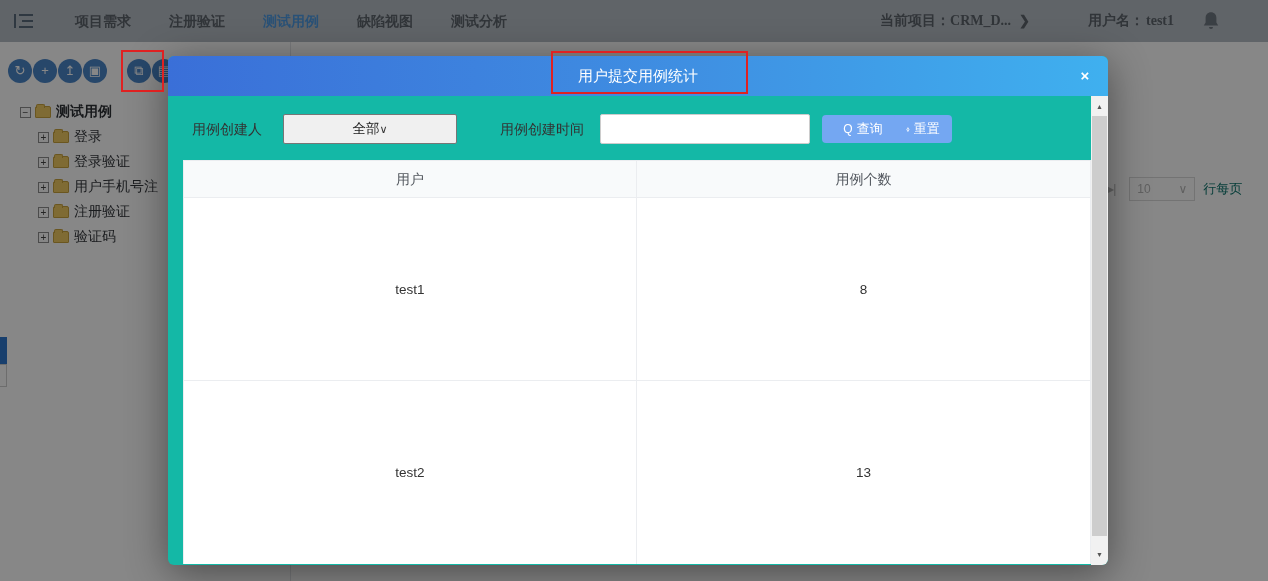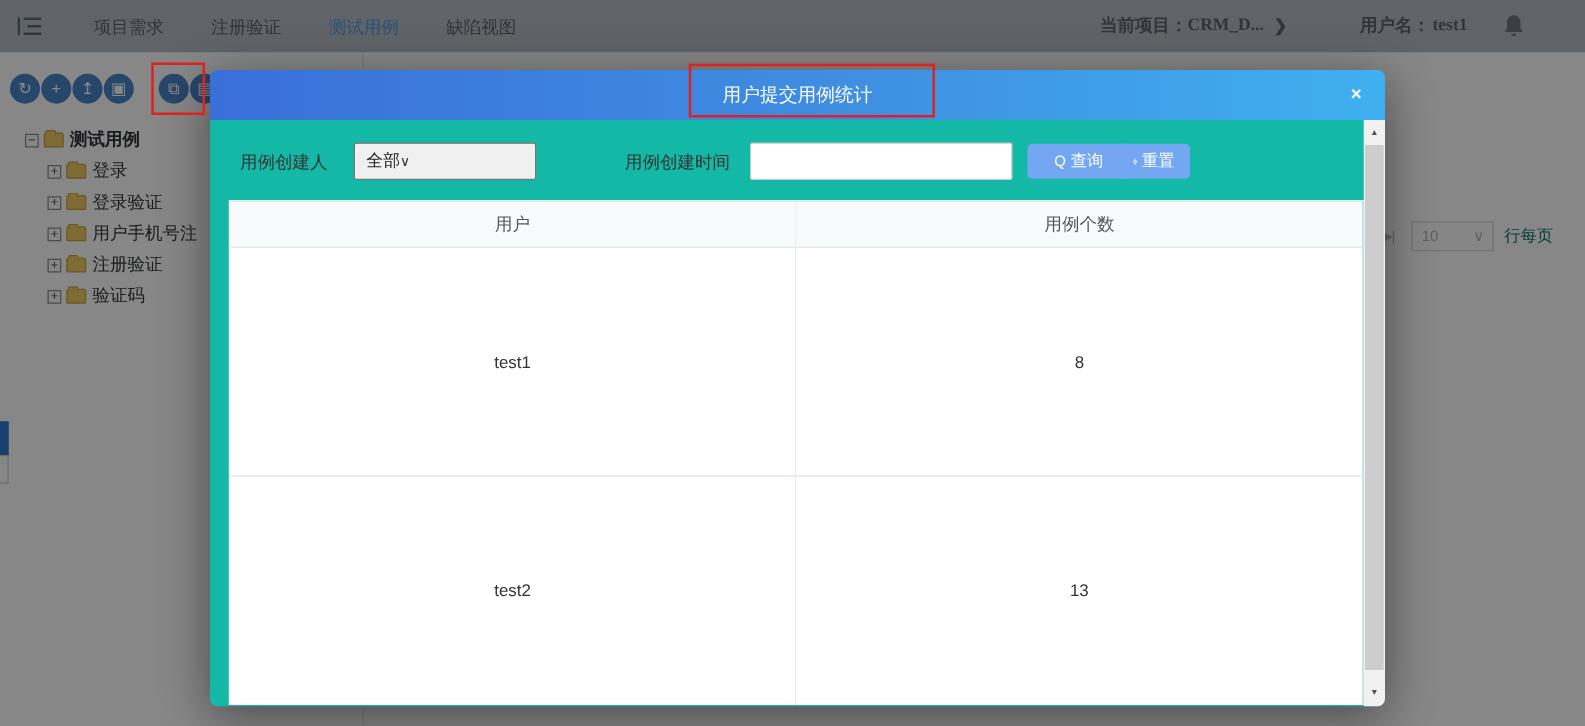--- a/index.html
+++ b/index.html
@@ -3,21 +3,21 @@
 <meta charset="utf-8">
 <style>
   * { margin:0; padding:0; box-sizing:border-box; }
   html,body { width:1268px; height:581px; overflow:hidden; font-family:"Liberation Sans","DejaVu Sans",sans-serif; background:#fff; }
   .stage { position:relative; width:1268px; height:581px; background:#fff; overflow:hidden; }
 
   
   .navbar { position:absolute; left:0; top:0; width:1268px; height:42px; background:#b6bdc4; display:flex; align-items:center; }
   .nav-menu-icon { width:20px; height:16px; margin-left:14px; cursor:pointer; }
   .nav-items { display:flex; margin-left:22px; }
-  .nav-item { font-size:14px; color:#5d646c; padding:0 19px; line-height:42px; cursor:pointer; font-weight:400; }
+  .nav-item { font-size:14px; color:#5d646c; padding:0 19px; line-height:42px; cursor:pointer; font-weight:700; }
   .nav-item.active { color:#4f9ae0; }
   .nav-right { position:absolute; right:0; top:0; height:42px; display:flex; align-items:center;font-family:Liberation Serif, serif; }
   .nav-proj { font-size:14px; color:#5d646c; font-weight:700; }
   .nav-proj-chevron { font-size:13px; color:#5d646c; font-weight:700; margin:0 6px 0 8px; cursor:pointer; }
   .nav-user { font-size:14px; color:#5d646c; font-weight:700; margin-left:52px; }
   .bell { width:18px; height:20px; margin:0 48px 0 28px; cursor:pointer; }
 
   .content { position:absolute; left:0; top:42px; width:1268px; height:539px; background:#ffffff; }
   .panel-divider { position:absolute; left:290px; top:0; width:1px; height:539px; background:#e3e5e8; }
 
@@ -47,21 +47,21 @@
   
   .modal { position:absolute; left:168px; top:56px; width:940px; height:509px; background:#14b8a6; border-radius:6px; box-shadow:0 8px 40px rgba(0,0,0,0.45); z-index:20; }
   .modal-header { position:absolute; left:0; top:0; width:100%; height:40px; border-radius:6px 6px 0 0; background:linear-gradient(90deg,#3a6fd8 0%,#3f8fe2 55%,#3fb0ef 100%); display:flex; align-items:center; justify-content:center; }
   .modal-title { color:#ffffff; font-size:15px; }
   .modal-close { position:absolute; right:8px; top:0; width:30px; height:40px; color:#fff; font-size:15px; font-weight:700; text-align:center; line-height:40px; cursor:pointer; }
 
   .filter-row { position:absolute; left:0; top:40px; width:100%; height:66px; }
   .flabel { position:absolute; font-size:14px; color:#333; top:25px; }
   .flabel.l1 { left:24px; }
   .flabel.l2 { left:332px; }
-  .fselect { position:absolute; left:115px; top:18px; width:146px; height:30px; background:#f0f0f0; border:1px solid #767676; border-radius:2px; display:flex; align-items:center; justify-content:flex-start; padding:0 9px; cursor:pointer; }
+  .fselect { position:absolute; left:115px; top:18px; width:174px; height:30px; background:#f0f0f0; border:1px solid #767676; border-radius:2px; display:flex; align-items:center; justify-content:center; padding:0 9px; cursor:pointer; }
   .fselect .val { font-size:13.5px; color:#222; }
   .fselect .chev { font-size:11px; color:#333; }
   .finput { position:absolute; left:432px; top:18px; width:210px; height:30px; border:1px solid #ccc; border-radius:2px; font-size:13px; padding:0 8px; color:#333; outline:none; font-family:inherit; }
   .fbtn { position:absolute; top:19px; height:28px; background:#74a7f2; color:#fff; border:none; border-radius:4px; font-size:13px; cursor:pointer; font-family:inherit; padding:0 10px; }
   .fbtn .ic { font-size:12px; margin-right:4px; }
   .fbtn.search { left:654px; width:82px; }
   .fbtn.reset { left:726px; width:58px; }
 
   .stat-table { position:absolute; left:15px; top:104px; width:908px; border:1px solid #ebedf0; border-bottom:none; }
   .t-head { display:flex; height:37px; background:#f8fafb; border-bottom:1px solid #ebedf0; }
@@ -95,20 +95,21 @@
         <line x1="5" y1="2" x2="19" y2="2"></line>
         <line x1="8" y1="8" x2="19" y2="8"></line>
         <line x1="5" y1="14" x2="19" y2="14"></line>
       </g>
     </svg>
     <div class="nav-items">
       <div class="nav-item">项目需求</div>
       <div class="nav-item">注册验证</div>
       <div class="nav-item active">测试用例</div>
       <div class="nav-item">缺陷视图</div>
+      <div class="nav-item">测试分析</div>
     </div>
     <div class="nav-right">
       <span class="nav-proj">当前项目：</span>
       <span class="nav-proj">CRM_D...</span>
       <span class="nav-proj-chevron">❯</span>
       <span class="nav-user">用户名：</span>
       <span class="nav-proj" style="margin-left:2px">test1</span>
       <svg class="bell" viewBox="0 0 18 20">
         <path fill="#6f7780" d="M9 1.2c-3.2 0-5.4 2.4-5.4 5.6v4.6L1.8 14.6h14.4l-1.8-3.2V6.8c0-3.2-2.2-5.6-5.4-5.6z"></path>
         <path fill="#6f7780" d="M7 16a2 2 0 004 0z"></path>

